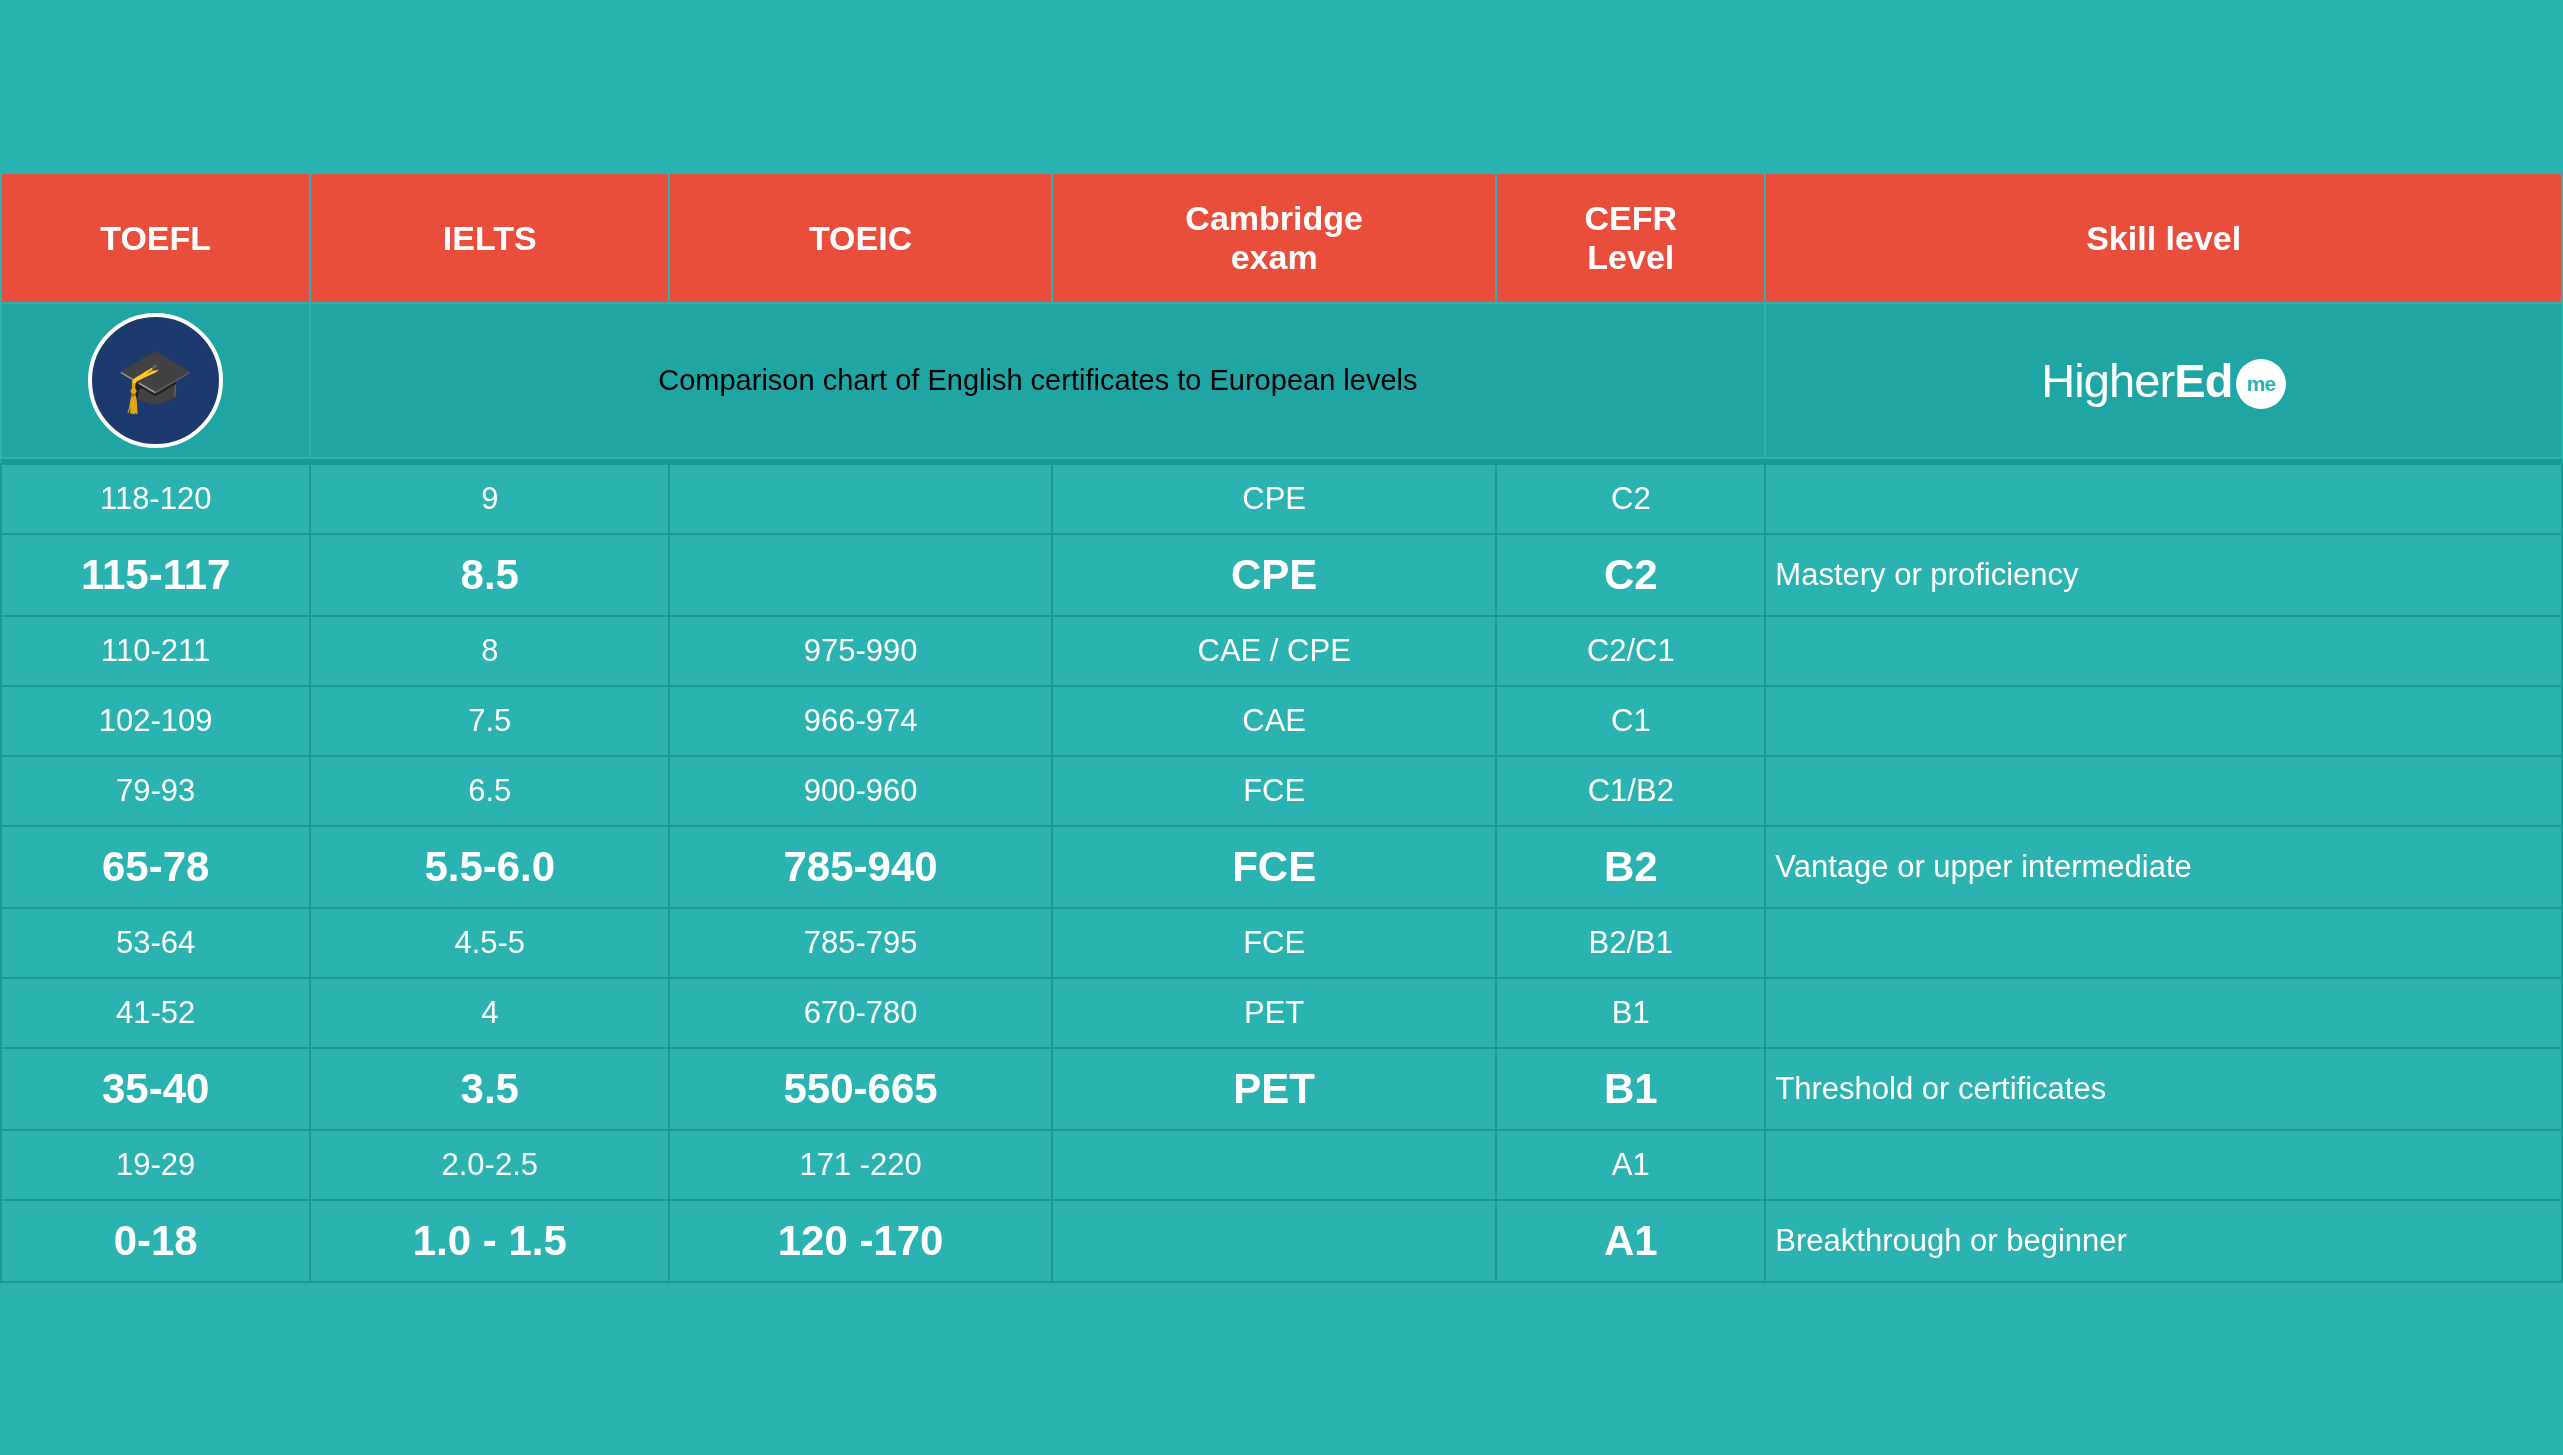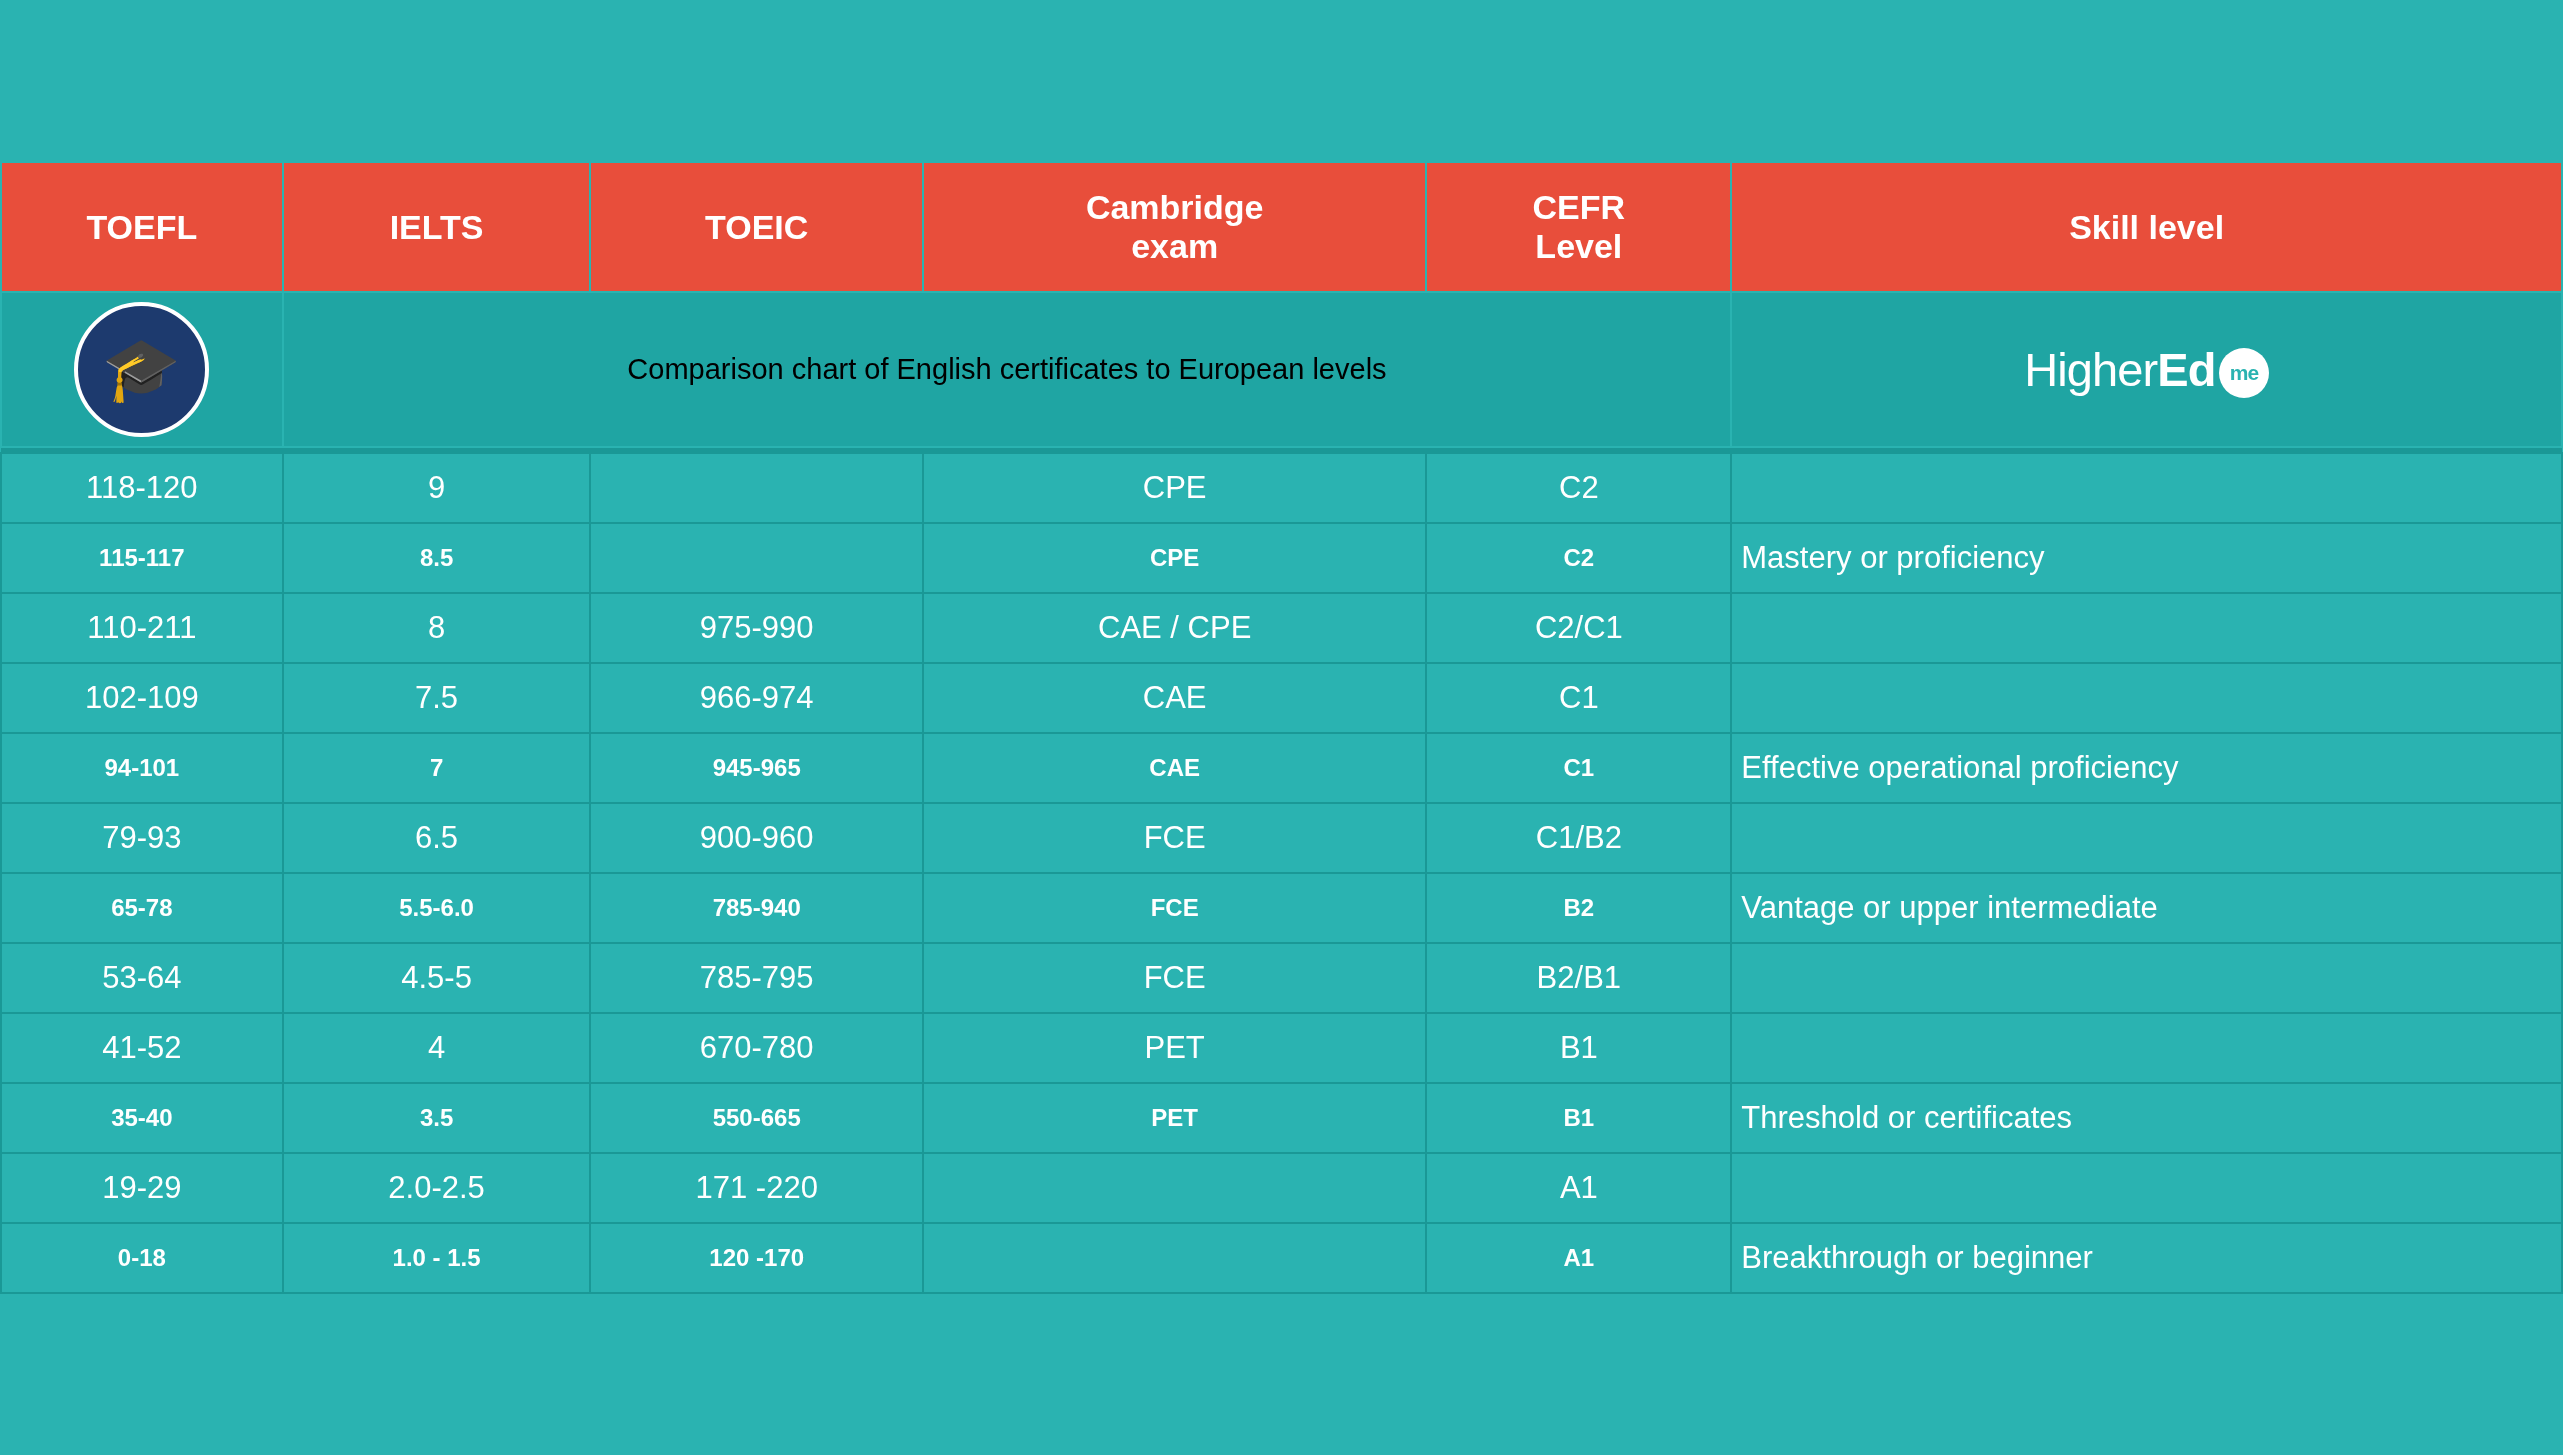--- a/index.html
+++ b/index.html
@@ -62,21 +62,21 @@
     .data-row td {
       background: #2ab3b1;
       color: white;
       font-size: 31px;
       text-align: center;
       padding: 16px 9px;
       border: 2.7px solid #1a9896;
     }
     .data-row.bold td {
       font-weight: bold;
-      font-size: 24px;
+      font-size: 42px;
     }
     .data-row td.skill-cell {
       font-size: 29px;
       font-weight: normal;
       text-align: left;
     }
     .data-row.bold td.skill-cell {
       font-weight: normal;
       font-size: 31px;
     }
@@ -201,28 +201,20 @@
           <td class="skill-cell"></td>
         </tr>
         <tr class="data-row">
           <td>102-109</td>
           <td>7.5</td>
           <td>966-974</td>
           <td>CAE</td>
           <td>C1</td>
           <td class="skill-cell"></td>
         </tr>
-        <tr class="data-row bold">
-          <td>94-101</td>
-          <td>7</td>
-          <td>945-965</td>
-          <td>CAE</td>
-          <td>C1</td>
-          <td class="skill-cell">Effective operational proficiency</td>
-        </tr>
         <tr class="data-row">
           <td>79-93</td>
           <td>6.5</td>
           <td>900-960</td>
           <td>FCE</td>
           <td>C1/B2</td>
           <td class="skill-cell"></td>
         </tr>
         <tr class="data-row bold">
           <td>65-78</td>

